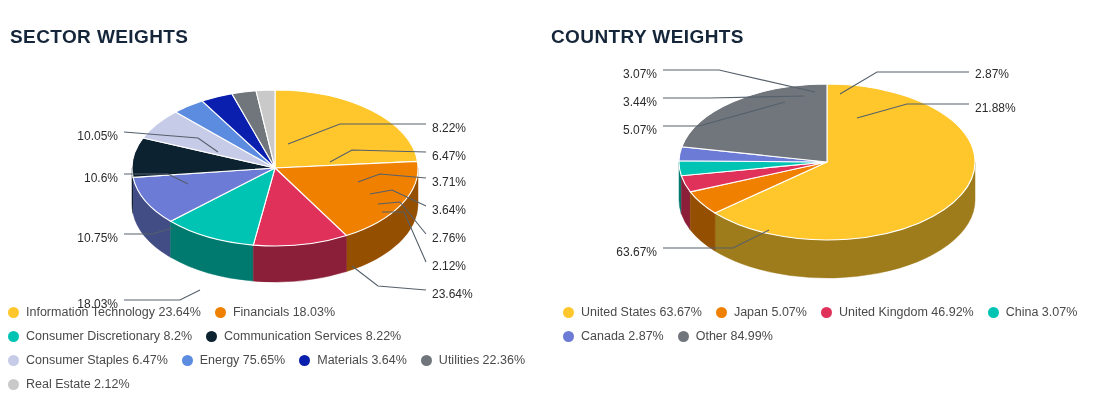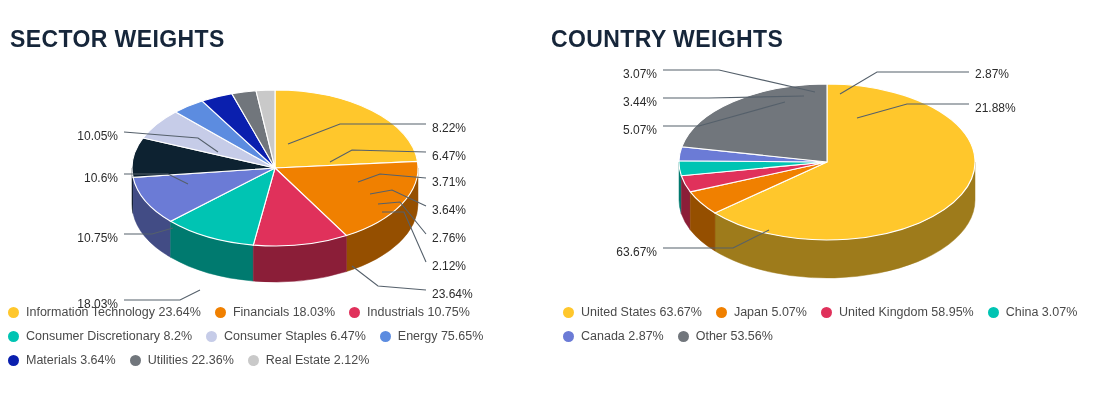--- a/index.html
+++ b/index.html
@@ -11,21 +11,21 @@
     overflow: hidden;
   }
   .board { position: relative; width: 1094px; height: 407px; background:#fff; }
   .panel { position: absolute; top: 0; height: 407px; }
   .panel-left  { left: 0;   width: 547px; }
   .panel-right { left: 547px; width: 547px; }
 
   .panel-title {
     position: absolute;
     left: 10px; top: 26px;
-    font-size: 23px;
+    font-size: 19px;
     font-weight: bold;
     letter-spacing: 0.4px;
     color: #16263a;
     white-space: nowrap;
   }
   .panel-right .panel-title { left: 4px; }
 
   .chart-area { position: absolute; left: 0; top: 52px; width: 547px; height: 235px; }
 
   .legend {
@@ -117,26 +117,26 @@
     <div class="legend">
         <div class="legend-item">
           <span class="legend-dot" style="background: rgb(255, 199, 44);"></span>
           <span class="legend-label">Information Technology 23.64%</span>
         </div>
         <div class="legend-item">
           <span class="legend-dot" style="background: rgb(240, 128, 0);"></span>
           <span class="legend-label">Financials 18.03%</span>
         </div>
         <div class="legend-item">
-          <span class="legend-dot" style="background: rgb(224, 49, 91);"></span>
-          <span class="legend-label">Industrials 10.75%</span>
-        </div>
-        <div class="legend-item">
           <span class="legend-dot" style="background: rgb(0, 196, 179);"></span>
           <span class="legend-label">Consumer Discretionary 8.2%</span>
+        </div>
+        <div class="legend-item">
+          <span class="legend-dot" style="background: rgb(13, 34, 49);"></span>
+          <span class="legend-label">Communication Services 8.22%</span>
         </div>
         <div class="legend-item">
           <span class="legend-dot" style="background: rgb(198, 204, 232);"></span>
           <span class="legend-label">Consumer Staples 6.47%</span>
         </div>
         <div class="legend-item">
           <span class="legend-dot" style="background: rgb(92, 140, 224);"></span>
           <span class="legend-label">Energy 75.65%</span>
         </div>
         <div class="legend-item">
@@ -192,30 +192,30 @@
         <div class="legend-item">
           <span class="legend-dot" style="background: rgb(255, 199, 44);"></span>
           <span class="legend-label">United States 63.67%</span>
         </div>
         <div class="legend-item">
           <span class="legend-dot" style="background: rgb(240, 128, 0);"></span>
           <span class="legend-label">Japan 5.07%</span>
         </div>
         <div class="legend-item">
           <span class="legend-dot" style="background: rgb(224, 49, 91);"></span>
-          <span class="legend-label">United Kingdom 58.95%</span>
+          <span class="legend-label">United Kingdom 46.92%</span>
         </div>
         <div class="legend-item">
           <span class="legend-dot" style="background: rgb(0, 196, 179);"></span>
           <span class="legend-label">China 3.07%</span>
         </div>
         <div class="legend-item">
           <span class="legend-dot" style="background: rgb(107, 123, 214);"></span>
           <span class="legend-label">Canada 2.87%</span>
         </div>
         <div class="legend-item">
           <span class="legend-dot" style="background: rgb(113, 118, 124);"></span>
-          <span class="legend-label">Other 53.56%</span>
+          <span class="legend-label">Other 84.99%</span>
         </div>
       </div>
   </div>
 
 </div>
 
 </body></html>

